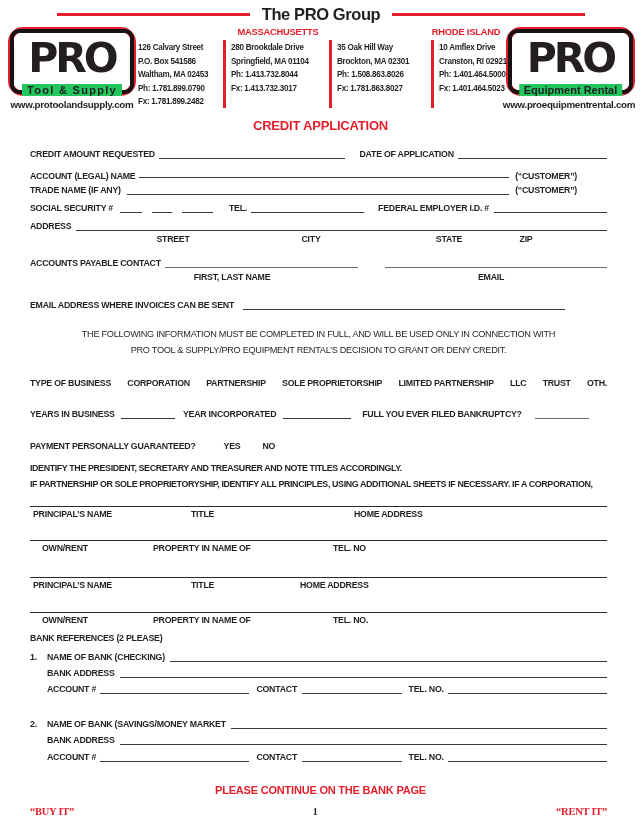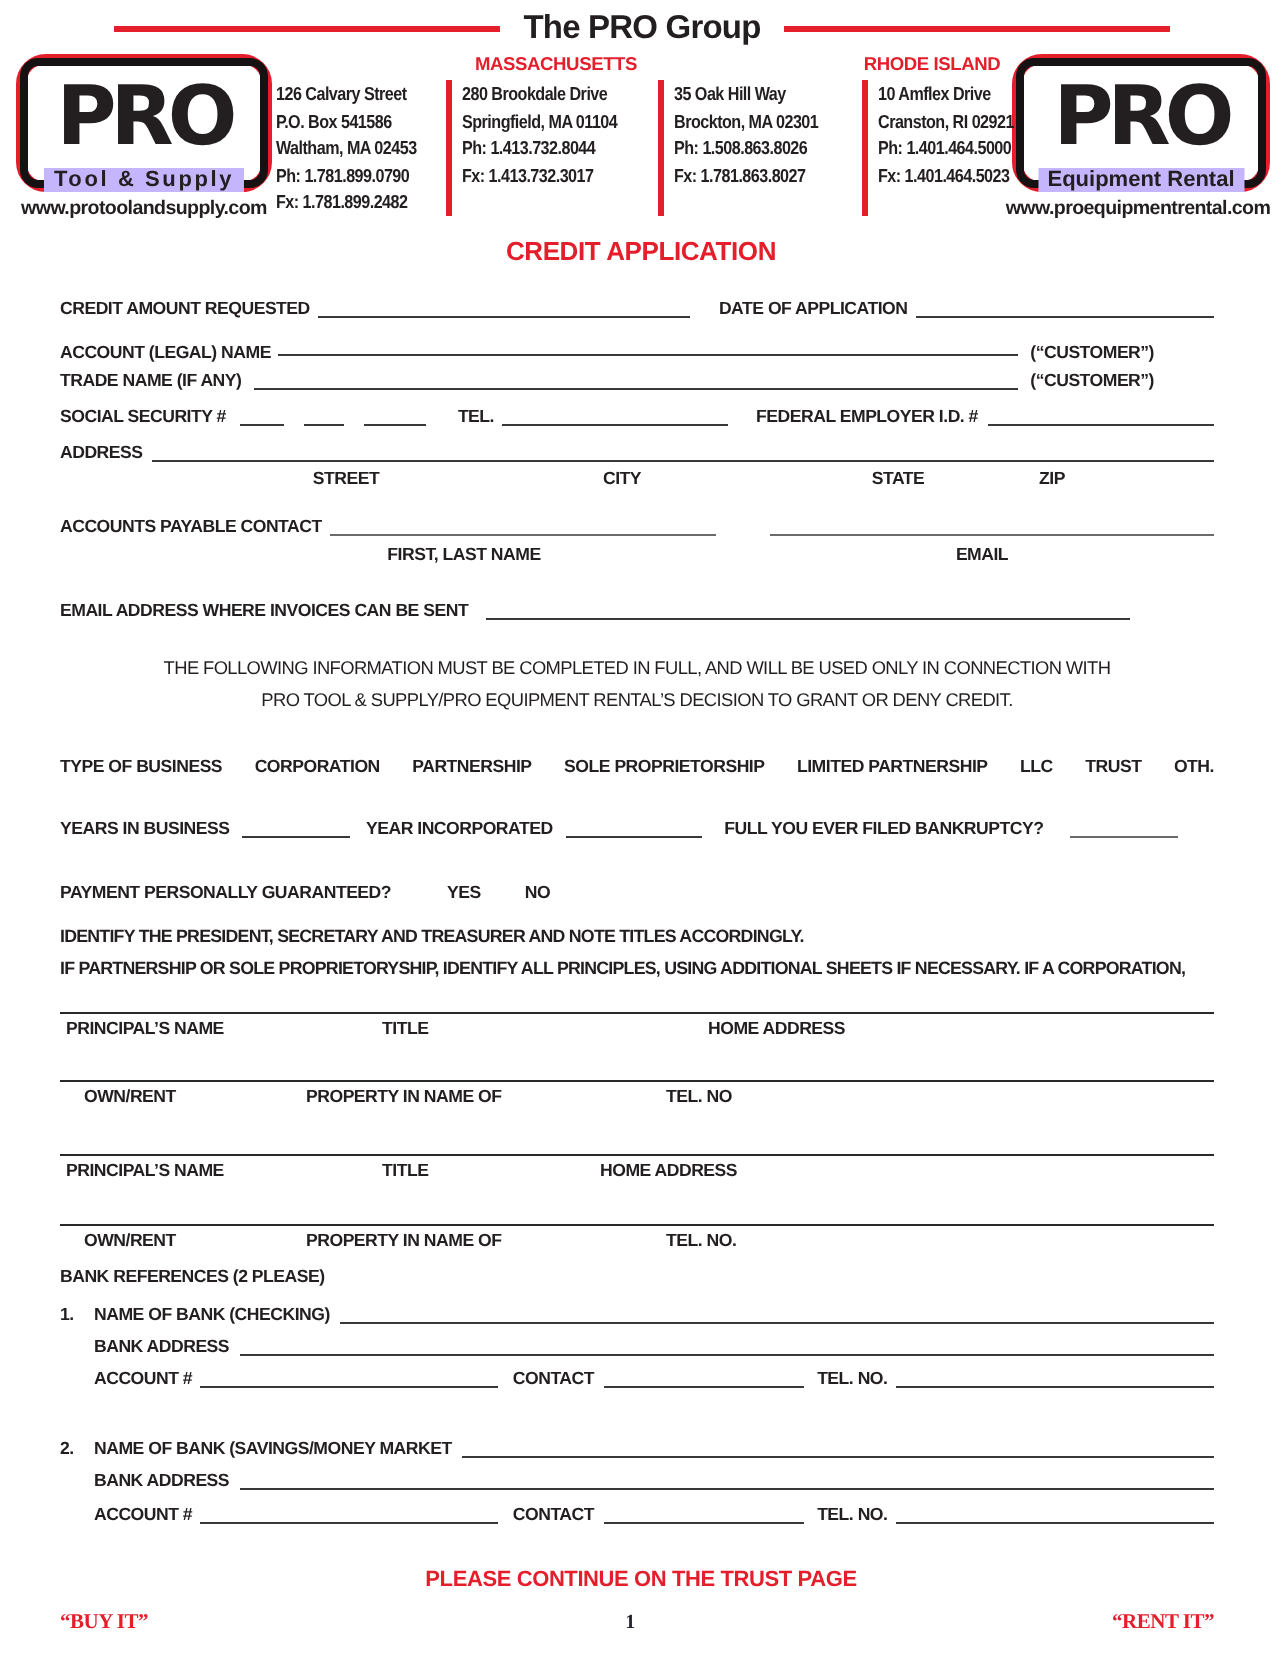--- a/index.html
+++ b/index.html
@@ -22,21 +22,21 @@
   .prow .lbl{position:absolute;top:0;}
   .hr{position:absolute;left:30px;width:577px;border-top:1.8px solid #2b292b;height:0;}
   
   .title-row{position:absolute;top:5px;left:57px;width:528px;display:flex;align-items:center;}
   .redline{flex:1;height:2.6px;background:var(--red);}
   .group-title{font-size:16.5px;font-weight:bold;letter-spacing:-0.4px;margin:0 12px;white-space:nowrap;}
   .logo{position:absolute;top:27px;width:128px;height:69px;}
   .logo-red{position:absolute;inset:0;border:5px solid var(--red);border-radius:15px;}
   .logo-black{position:absolute;inset:2px;border:4px solid #161213;border-radius:9px;display:flex;align-items:center;justify-content:center;}
   .logo-pro{font-family:"DejaVu Sans",sans-serif;font-weight:bold;font-size:41px;letter-spacing:-3px;line-height:1;margin-top:-6px;}
-  .logo-tag{position:absolute;bottom:-6px;left:50%;transform:translateX(-50%);background:#c4b5fd;padding:0 5px;font-weight:bold;font-size:11px;white-space:nowrap;z-index:2;}
+  .logo-tag{position:absolute;bottom:-6px;left:50%;transform:translateX(-50%);background:#22c55e;padding:0 5px;font-weight:bold;font-size:11px;white-space:nowrap;z-index:2;}
   .logo-web{position:absolute;top:99px;width:150px;text-align:center;font-weight:bold;font-size:9.8px;letter-spacing:-0.3px;white-space:nowrap;}
   .state-hdr{position:absolute;top:27px;text-align:center;font-weight:bold;font-size:9.3px;letter-spacing:-0.2px;color:var(--red);white-space:nowrap;}
   .addr-col{position:absolute;top:40px;font-weight:bold;font-size:9.4px;letter-spacing:-0.3px;line-height:13.6px;white-space:nowrap;transform:scaleX(0.86);transform-origin:left top;}
   .vdiv{position:absolute;top:40px;height:68px;width:2.5px;background:var(--red);}
   .center-red{position:absolute;left:0;width:641px;text-align:center;font-weight:bold;color:var(--red);}
   .notice{position:absolute;left:30px;width:577px;text-align:center;font-weight:normal;font-size:9.2px;letter-spacing:-0.3px;line-height:15.5px;}
   .note2{position:absolute;left:30px;width:577px;font-weight:bold;font-size:8.9px;letter-spacing:-0.38px;line-height:15.5px;white-space:nowrap;}
   .ctr{transform:translateX(-50%);}
 </style>
 </head>
@@ -252,21 +252,21 @@
   </div>
   <div class="frow" style="top:753px;">
     <span class="lbl" style="margin-left:17px;">ACCOUNT #</span>
     <div class="ln" style="flex:1.5;margin-left:4px;"></div>
     <span class="lbl" style="margin-left:7px;">CONTACT</span>
     <div class="ln" style="flex:1;margin-left:5px;"></div>
     <span class="lbl" style="margin-left:7px;">TEL. NO.</span>
     <div class="ln" style="flex:1.6;margin-left:4px;"></div>
   </div>
 
-  <div class="center-red" style="top:784px;font-size:11px;letter-spacing:-0.2px;">PLEASE CONTINUE ON THE TRUST PAGE</div>
+  <div class="center-red" style="top:784px;font-size:11px;letter-spacing:-0.2px;">PLEASE CONTINUE ON THE BANK PAGE</div>
 
   <div class="frow" style="top:806px;align-items:flex-start;font-family:Liberation Serif, serif;">
     <span class="lbl red" style="font-size:10.5px;">“BUY IT”</span>
     <span class="lbl" style="flex:1;text-align:center;font-size:10px;color:#26242e;">1</span>
     <span class="lbl red" style="font-size:10.5px;">“RENT IT”</span>
   </div>
 
 </div>
 
 </body></html>

